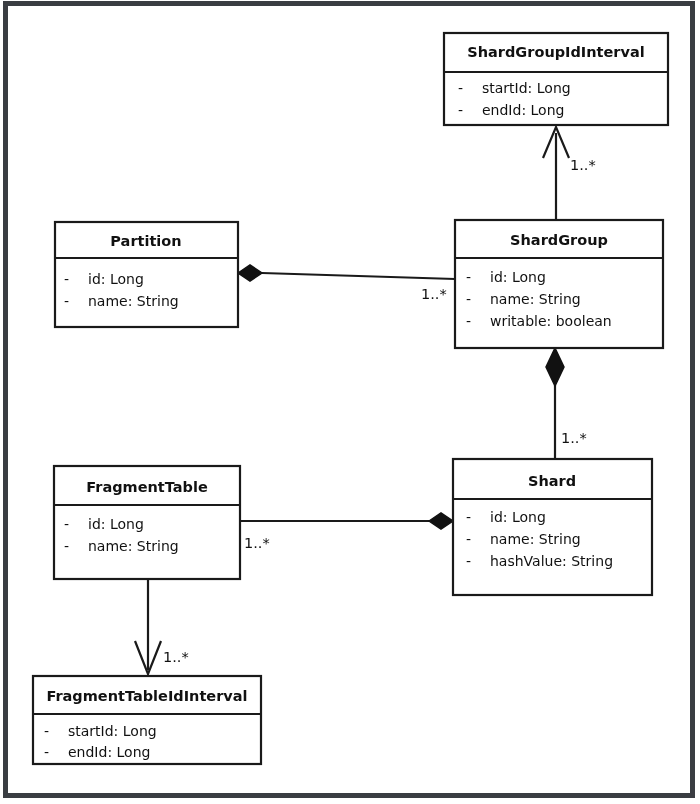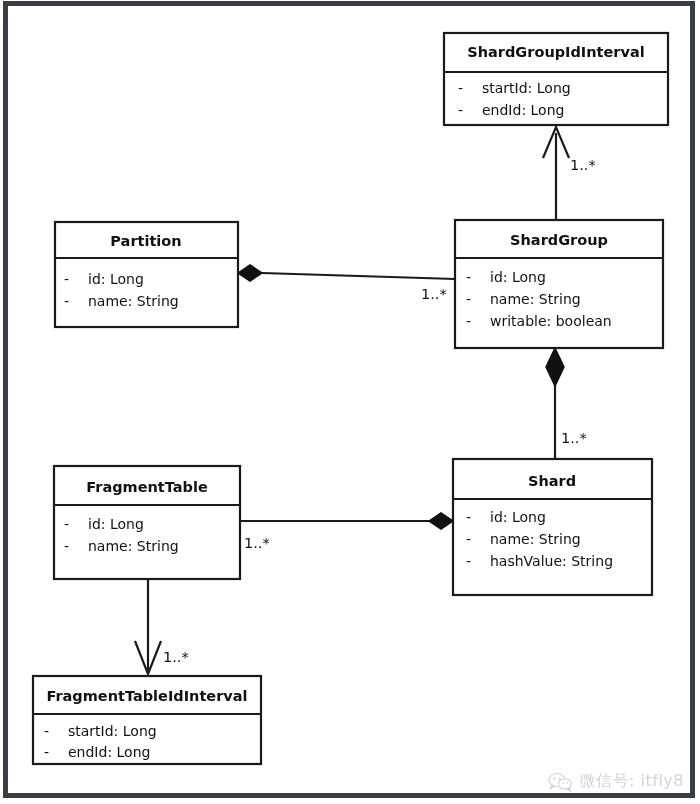--- a/index.html
+++ b/index.html
@@ -197,27 +197,14 @@
       <line class="cls-divider" x1="33" y1="714" x2="261" y2="714"></line>
       <text class="cls-title" x="147" y="701">FragmentTableIdInterval</text>
       <text class="cls-vis" x="44" y="736">-</text>
       <text class="cls-attr" x="68" y="736">startId:  Long</text>
       <text class="cls-vis" x="44" y="757">-</text>
       <text class="cls-attr" x="68" y="757">endId:  Long</text>
     </g>
 
   </svg>
 
-  <div id="watermark">
-    <svg class="wm-icon" viewBox="0 0 26 20">
-      <ellipse cx="9" cy="8" rx="8" ry="6.5" fill="none" stroke="#9aa0a6" stroke-width="1.2"></ellipse>
-      <path d="M4 13 L2.5 16.5 L6 14.5 Z" fill="none" stroke="#9aa0a6" stroke-width="1.2"></path>
-      <circle cx="6.5" cy="6.5" r="1" fill="#9aa0a6"></circle>
-      <circle cx="11.5" cy="6.5" r="1" fill="#9aa0a6"></circle>
-      <ellipse cx="17" cy="12" rx="6.5" ry="5.2" fill="#ffffff" stroke="#9aa0a6" stroke-width="1.2"></ellipse>
-      <path d="M21 16 L22.5 19 L19.5 17.3 Z" fill="none" stroke="#9aa0a6" stroke-width="1.2"></path>
-      <circle cx="15" cy="11" r="0.85" fill="#9aa0a6"></circle>
-      <circle cx="19.2" cy="11" r="0.85" fill="#9aa0a6"></circle>
-    </svg>
-    <span class="wm-text">微信号: itfly8</span>
-  </div>
 
 </div>
 
 </body></html>

